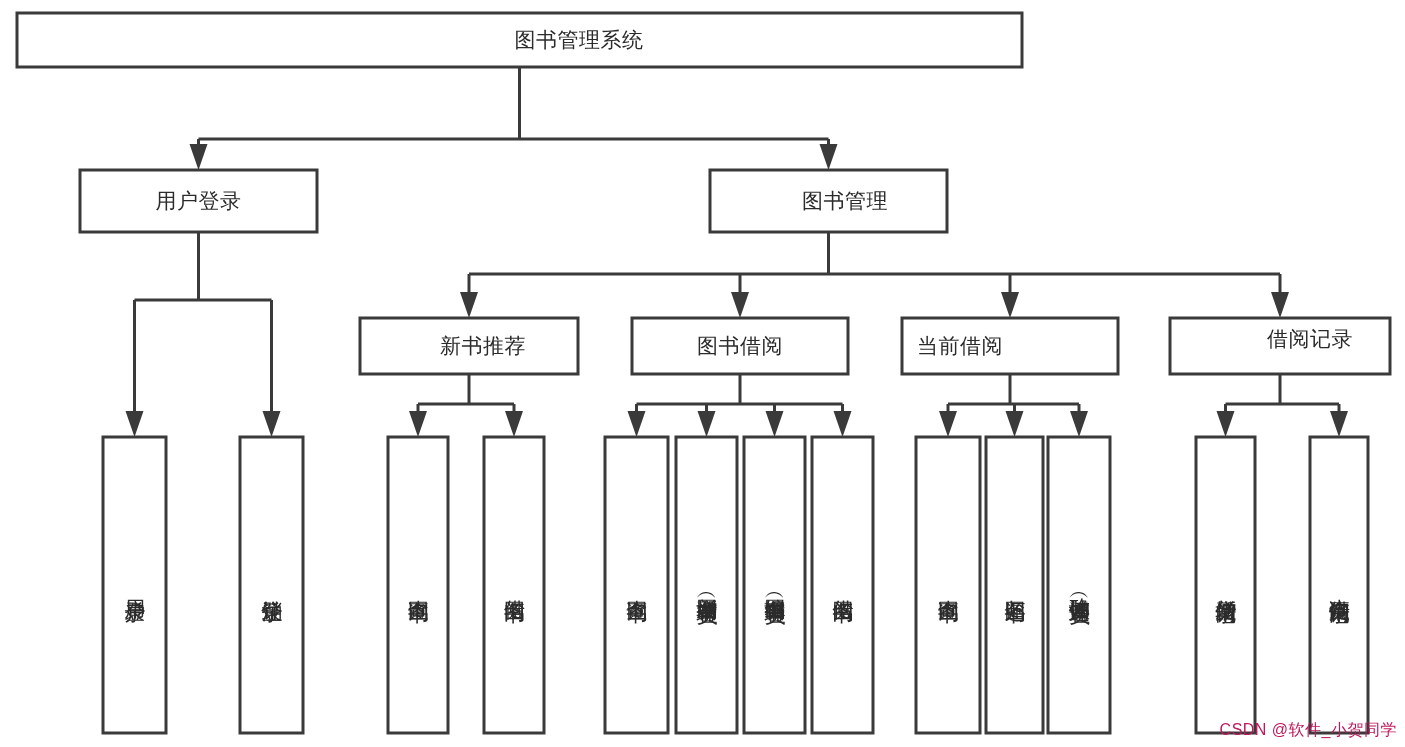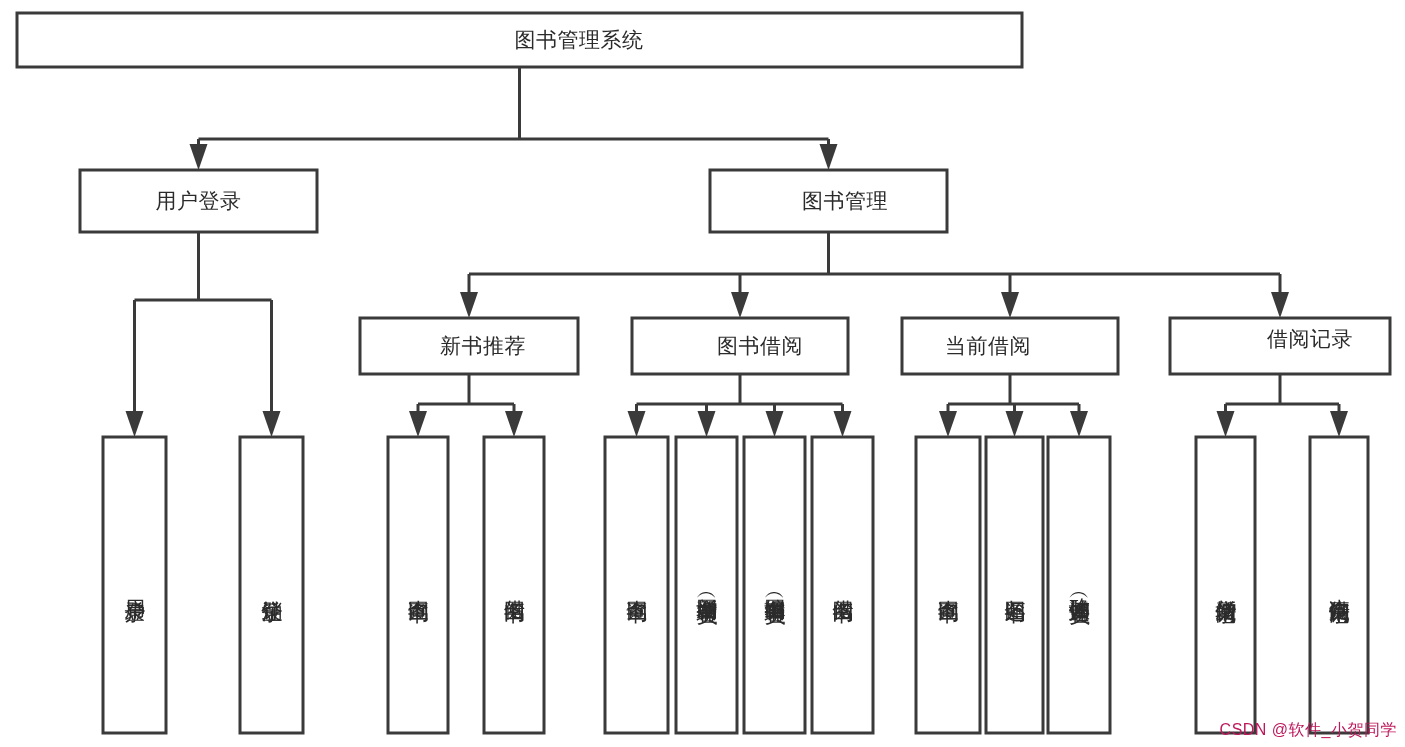--- a/index.html
+++ b/index.html
@@ -157,22 +157,22 @@
         <rect x="1048" y="437" width="62" height="296" class="node-box"></rect>
         <rect x="1196" y="437" width="59" height="296" class="node-box"></rect>
         <rect x="1310" y="437" width="58" height="296" class="node-box"></rect>
       </g>
   </svg>
   <div id="labels-layer">
       <div class="node-label-h" style="left: 17px; top: 13px; width: 1124px; height: 54px;">图书管理系统</div>
       <div class="node-label-h" style="left: 80px; top: 170px; width: 237px; height: 62px;">用户登录</div>
       <div class="node-label-h" style="left: 710px; top: 170px; width: 270px; height: 62px;">图书管理</div>
       <div class="node-label-h" style="left: 360px; top: 318px; width: 218px; height: 56px; padding-left: 14px;">新书推荐</div>
-      <div class="node-label-h" style="left: 652px; top: 318px; width: 216px; height: 56px; border-radius: 12px;">图书借阅</div>
-      <div class="node-label-h" style="left: 880px; top: 318px; width: 216px; height: 56px;">当前借阅</div>
+      <div class="node-label-h" style="left: 632px; top: 318px; width: 216px; height: 56px; border-radius: 12px;">图书借阅</div>
+      <div class="node-label-h" style="left: 852px; top: 318px; width: 216px; height: 56px;">当前借阅</div>
       <div class="node-label-h" style="left: 1200px; top: 318px; width: 220px; height: 41px;">借阅记录</div>
       <div class="node-label-v" style="left: 103px; top: 437px; width: 63px; height: 296px;">用户登录</div>
       <div class="node-label-v" style="left: 240px; top: 437px; width: 63px; height: 296px;">注销登录</div>
       <div class="node-label-v" style="left: 388px; top: 437px; width: 60px; height: 296px;">查询图书</div>
       <div class="node-label-v" style="left: 484px; top: 437px; width: 60px; height: 296px;">借阅图书</div>
       <div class="node-label-v" style="left: 605px; top: 437px; width: 63px; height: 296px;">查询图书</div>
       <div class="node-label-v" style="left: 676px; top: 437px; width: 61px; height: 296px;">新增图书（管理员）</div>
       <div class="node-label-v" style="left: 744px; top: 437px; width: 61px; height: 296px;">编辑图书（管理员）</div>
       <div class="node-label-v" style="left: 812px; top: 437px; width: 61px; height: 296px;">借阅图书</div>
       <div class="node-label-v" style="left: 916px; top: 437px; width: 64px; height: 296px;">查询图书</div>

